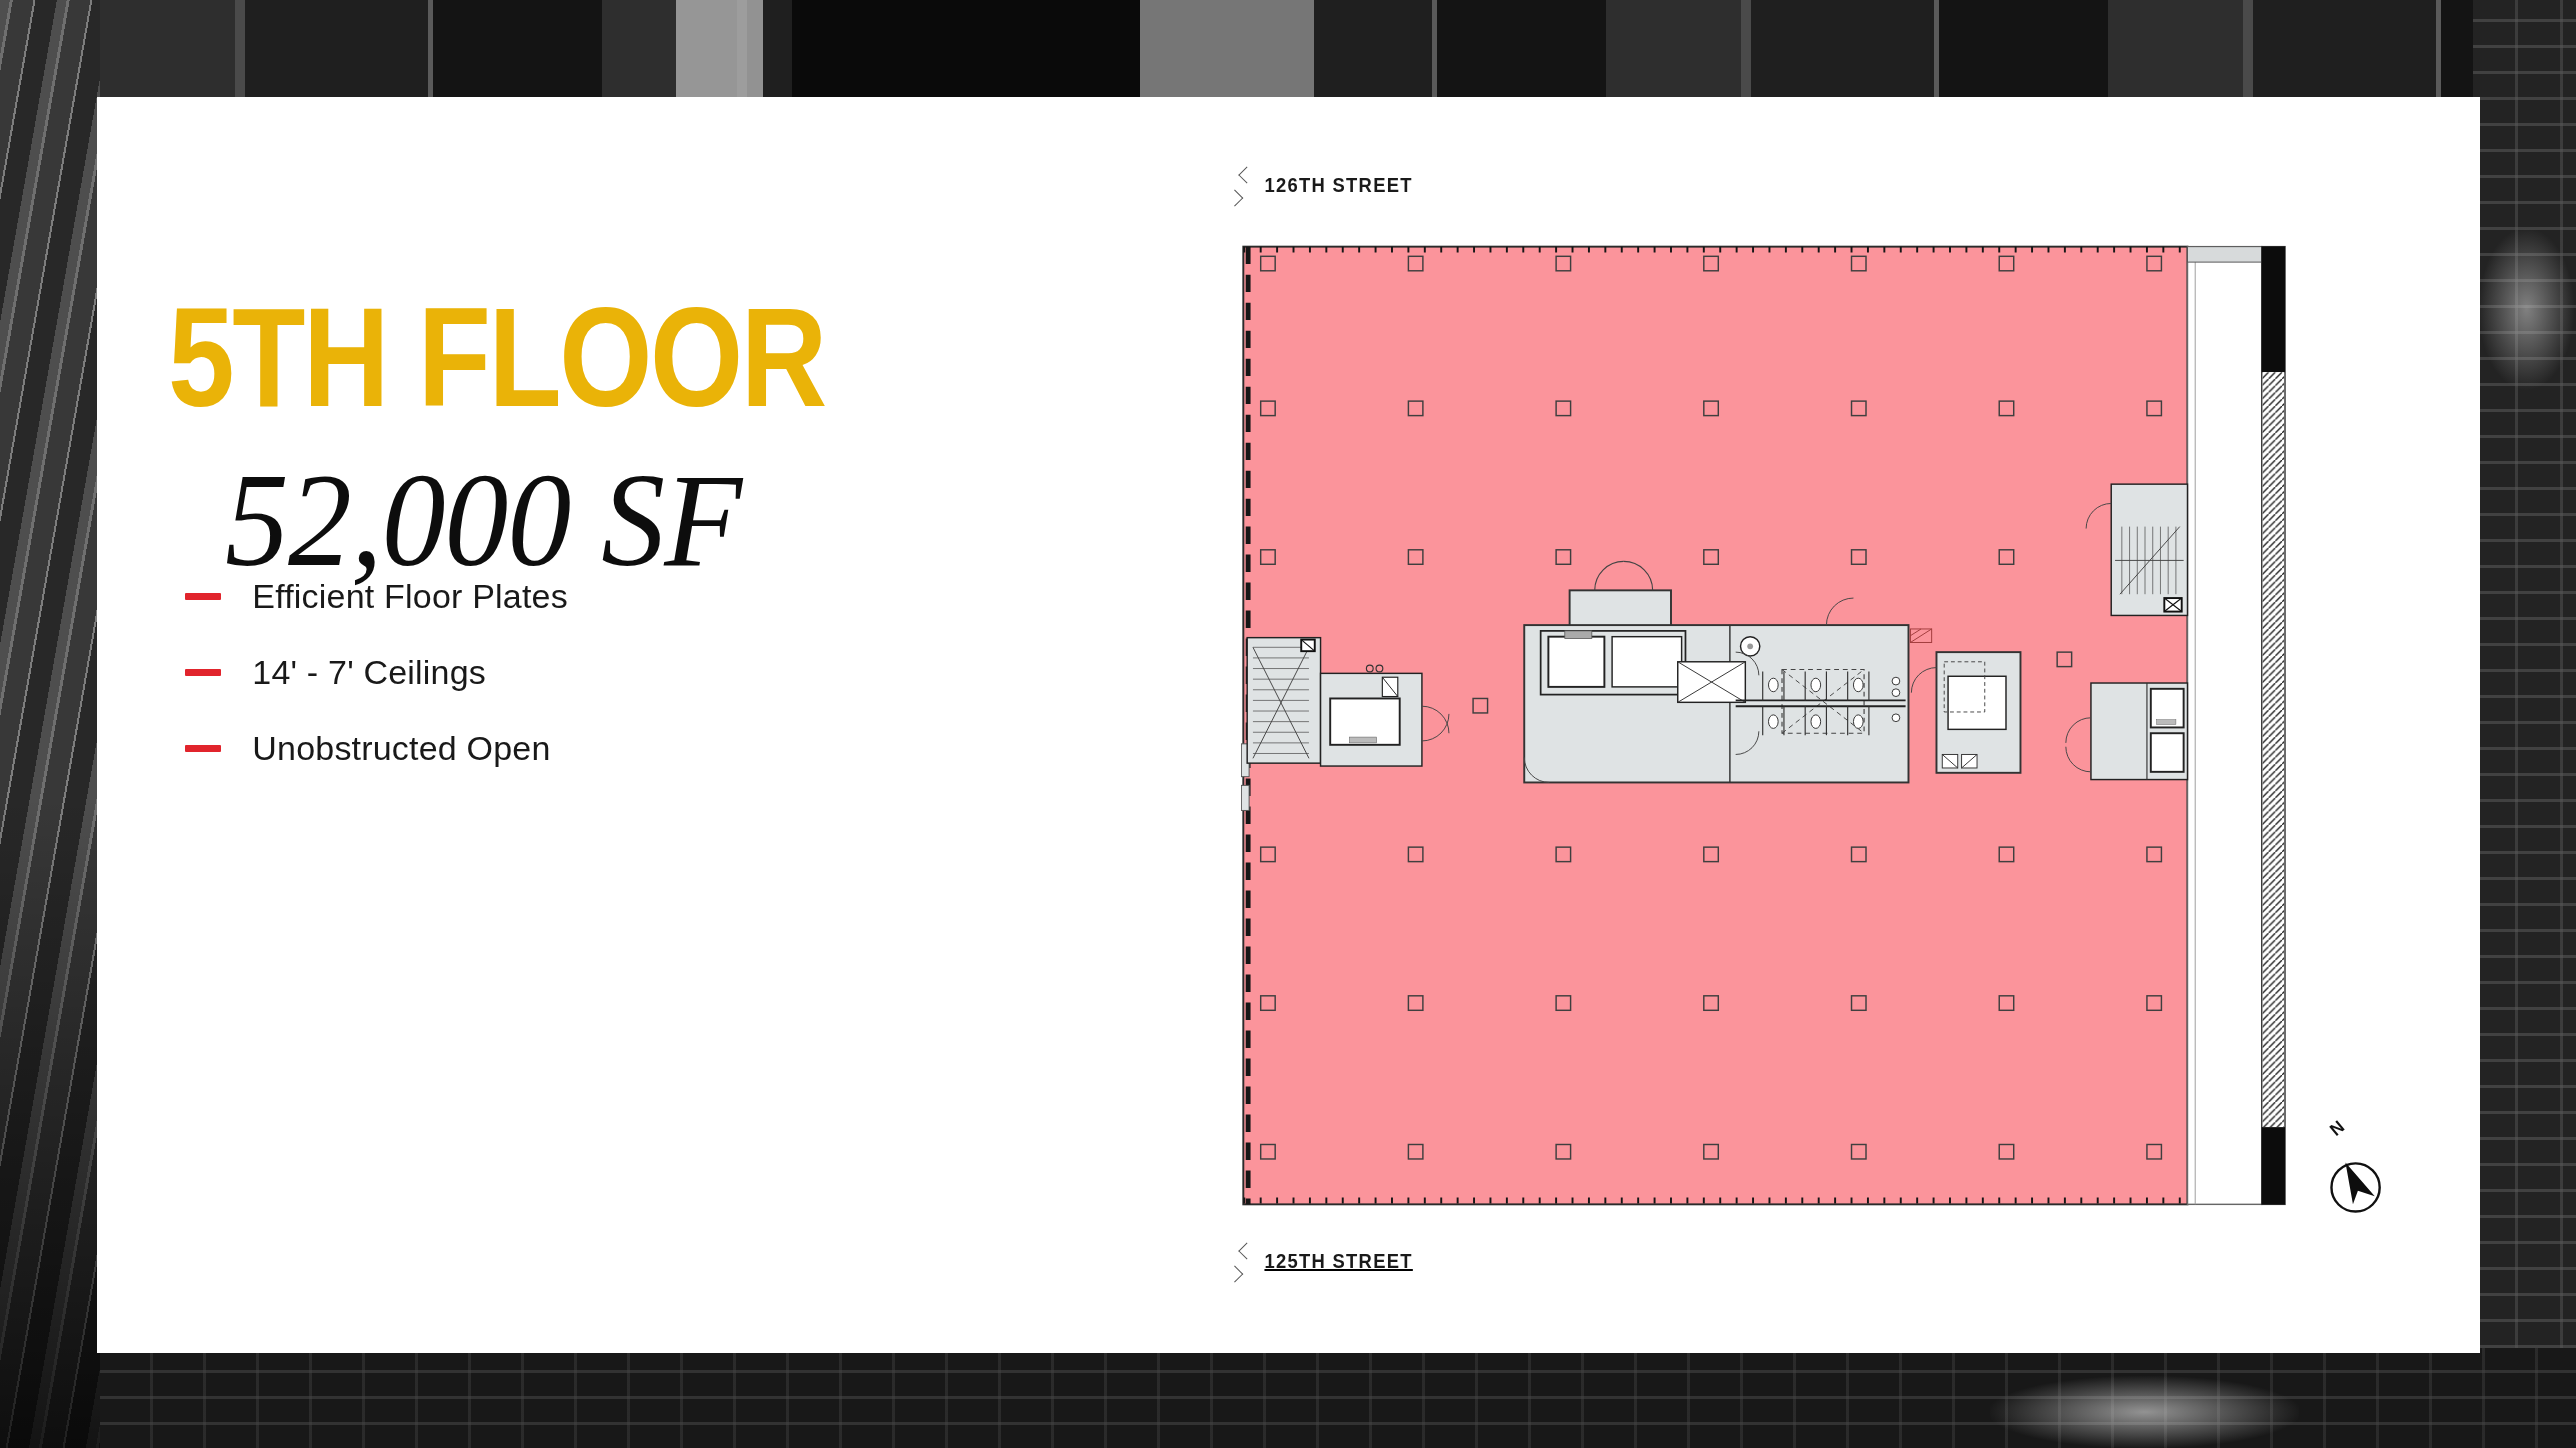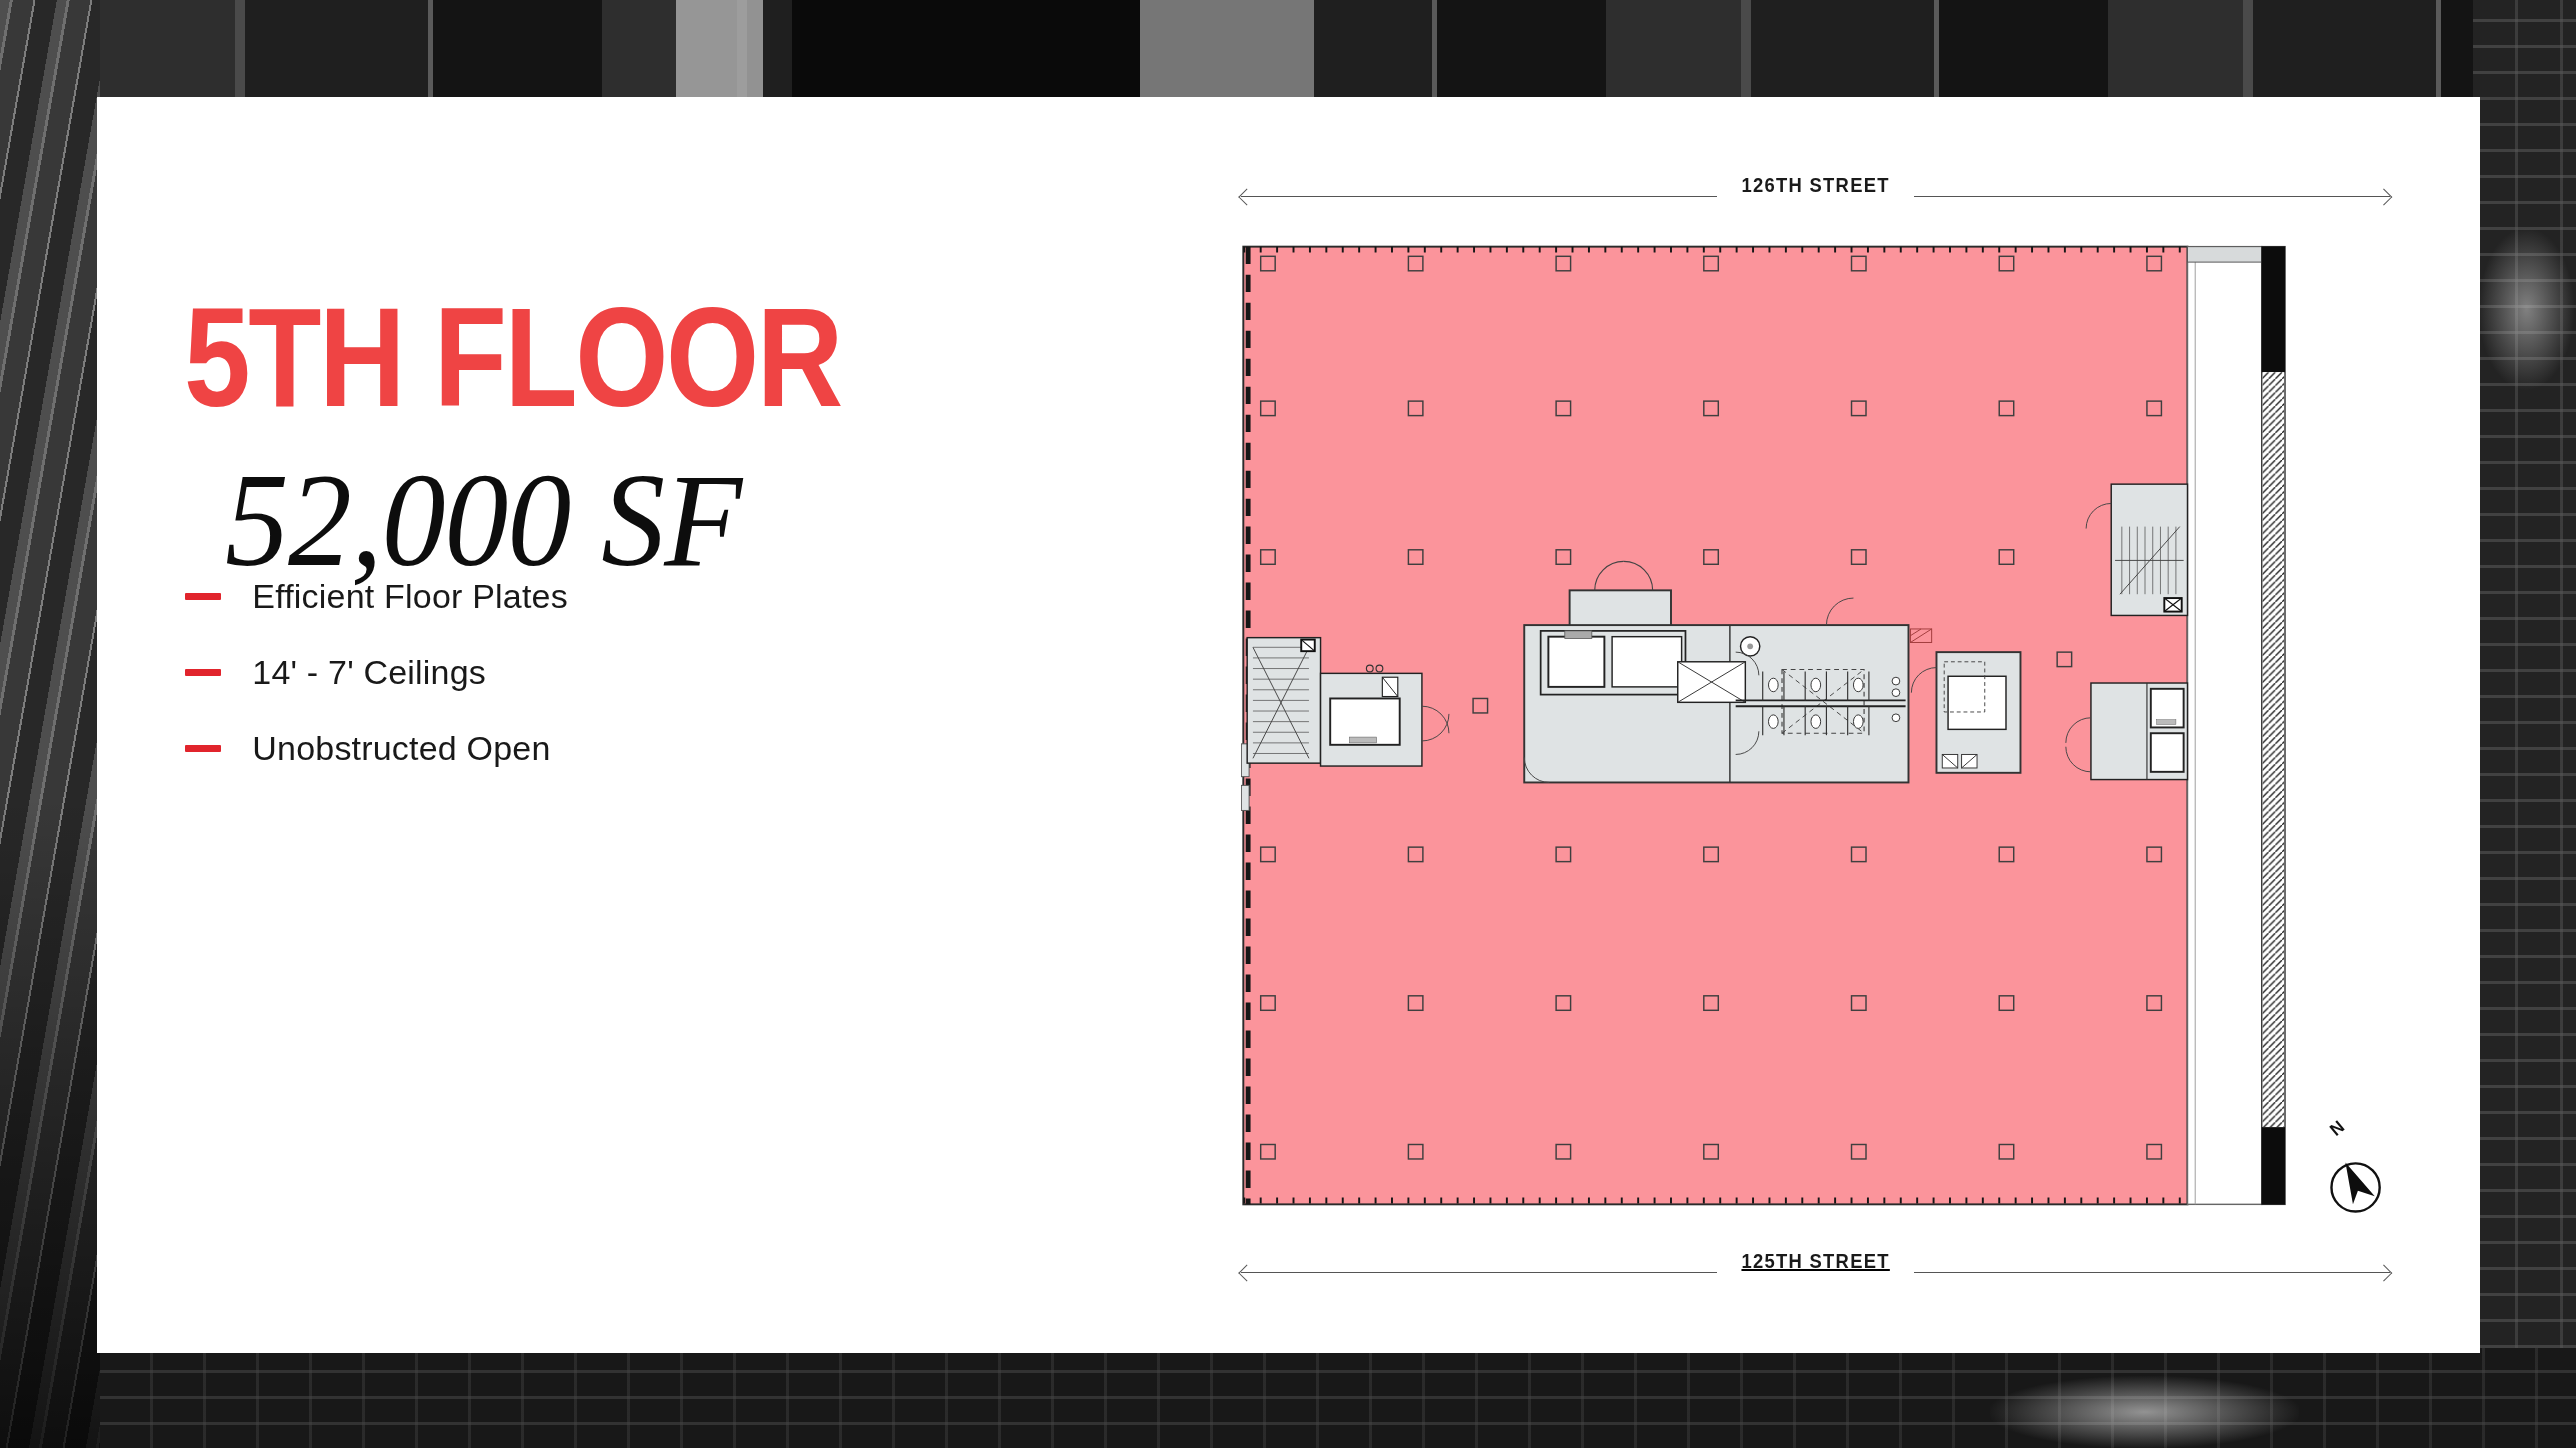--- a/index.html
+++ b/index.html
@@ -32,35 +32,35 @@
       repeating-linear-gradient(90deg,rgba(70,70,70,0) 0 50px,rgba(70,70,70,.4) 50px 53px),
       repeating-linear-gradient(0deg,#181818 0 23px,#323232 23px 26px);
   }
   .graffiti-b{position:absolute;left:1990px;top:1376px;width:309px;height:72px;
     background:radial-gradient(ellipse at center,rgba(228,228,228,.6),rgba(0,0,0,0) 72%);}
 
   
   .card{position:absolute;left:97px;top:97px;width:2383px;height:1256px;background:#ffffff;}
 
   
-  .title{position:absolute;left:184px;top:191px;font-size:141px;line-height:145px;
-    font-weight:700;color:#ef4444;white-space:nowrap;text-align:right;}
+  .title{position:absolute;left:168px;top:191px;font-size:141px;line-height:145px;
+    font-weight:700;color:#eab308;white-space:nowrap;text-align:right;}
   .title .squeeze{display:inline-block;transform:scaleX(.85);transform-origin:left center;letter-spacing:-2.9px;}
   .subtitle{position:absolute;left:185px;top:340px;font-family:"Liberation Serif", serif;
     font-style:italic;font-weight:400;font-size:133px;line-height:140px;color:#0d0d0d;white-space:nowrap;margin-left:40px;}
   .subtitle .squeeze{display:inline-block;transform:scaleX(.96);transform-origin:left center;letter-spacing:-1px;}
 
   
   .features{position:absolute;left:185px;top:578px;list-style:none;margin:0;padding:0;}
   .features li{display:flex;align-items:center;height:37px;margin-bottom:39px;
     font-size:34px;color:#191919;letter-spacing:0.2px;gap:12px;}
   .dash{width:36px;height:6.8px;background:#E1242C;margin-right:19.3px;flex:0 0 auto;border-radius:1px;}
 
   
-  .street-row{position:absolute;left:1241px;width:1149px;height:23px;display:flex;align-items:flex-end;}
+  .street-row{position:absolute;left:1241px;width:1149px;height:23px;display:flex;align-items:flex-start;flex-direction:column;}
   .street-row.top{top:174px;}
   .street-row.bottom{top:1250px;text-decoration:underline;}
   .street-label{margin:0 17.4px;font-size:20px;font-weight:600;letter-spacing:1.4px;color:#1a1a1a;
     white-space:nowrap;display:inline-block;transform:scaleX(.92);}
   .arrow{flex:1;height:1.4px;background:#555;position:relative;}
   .arrow::before{content:"";position:absolute;top:-4.6px;width:10.6px;height:10.6px;}
   .arrow-left::before{left:0;border-left:1.4px solid #555;border-bottom:1.4px solid #555;transform:rotate(45deg);}
   .arrow-right::before{right:0;border-right:1.4px solid #555;border-top:1.4px solid #555;transform:rotate(45deg);}
 
   

